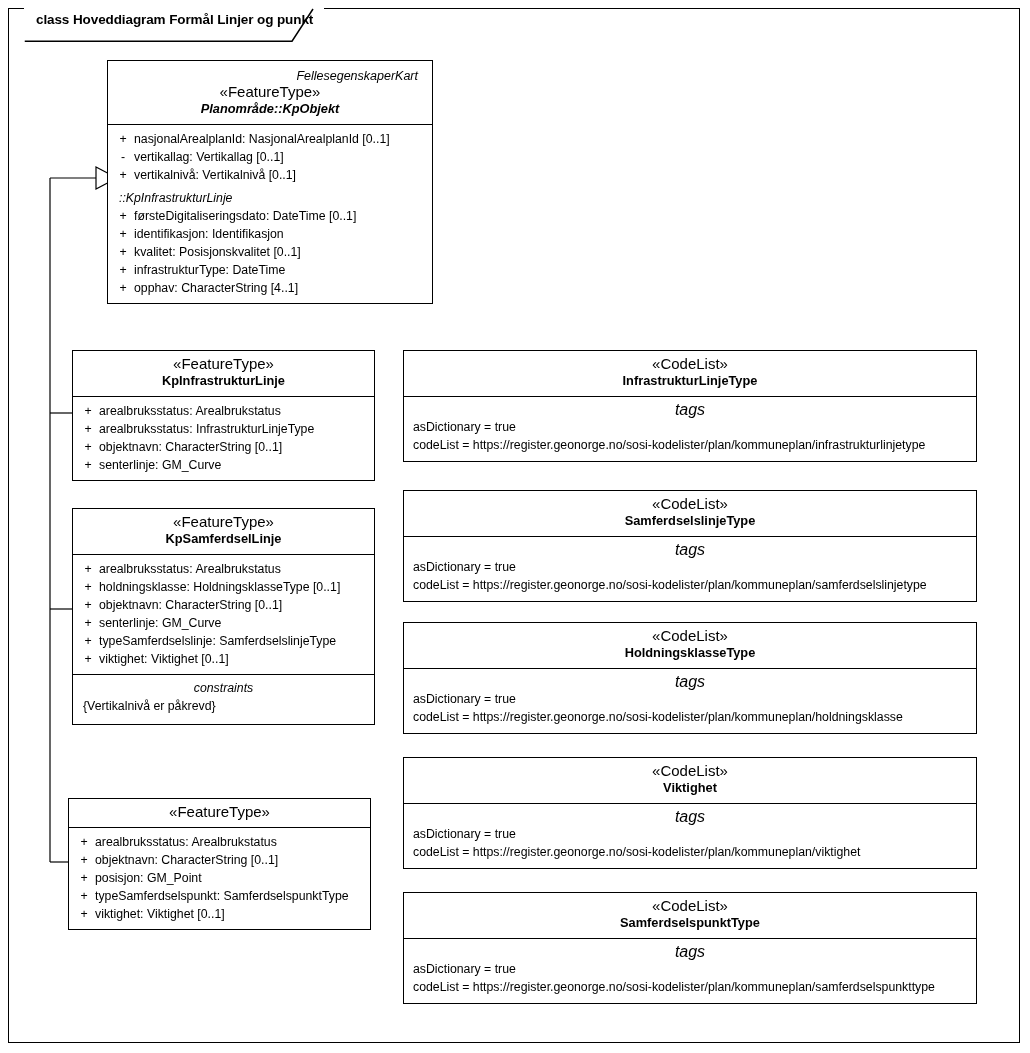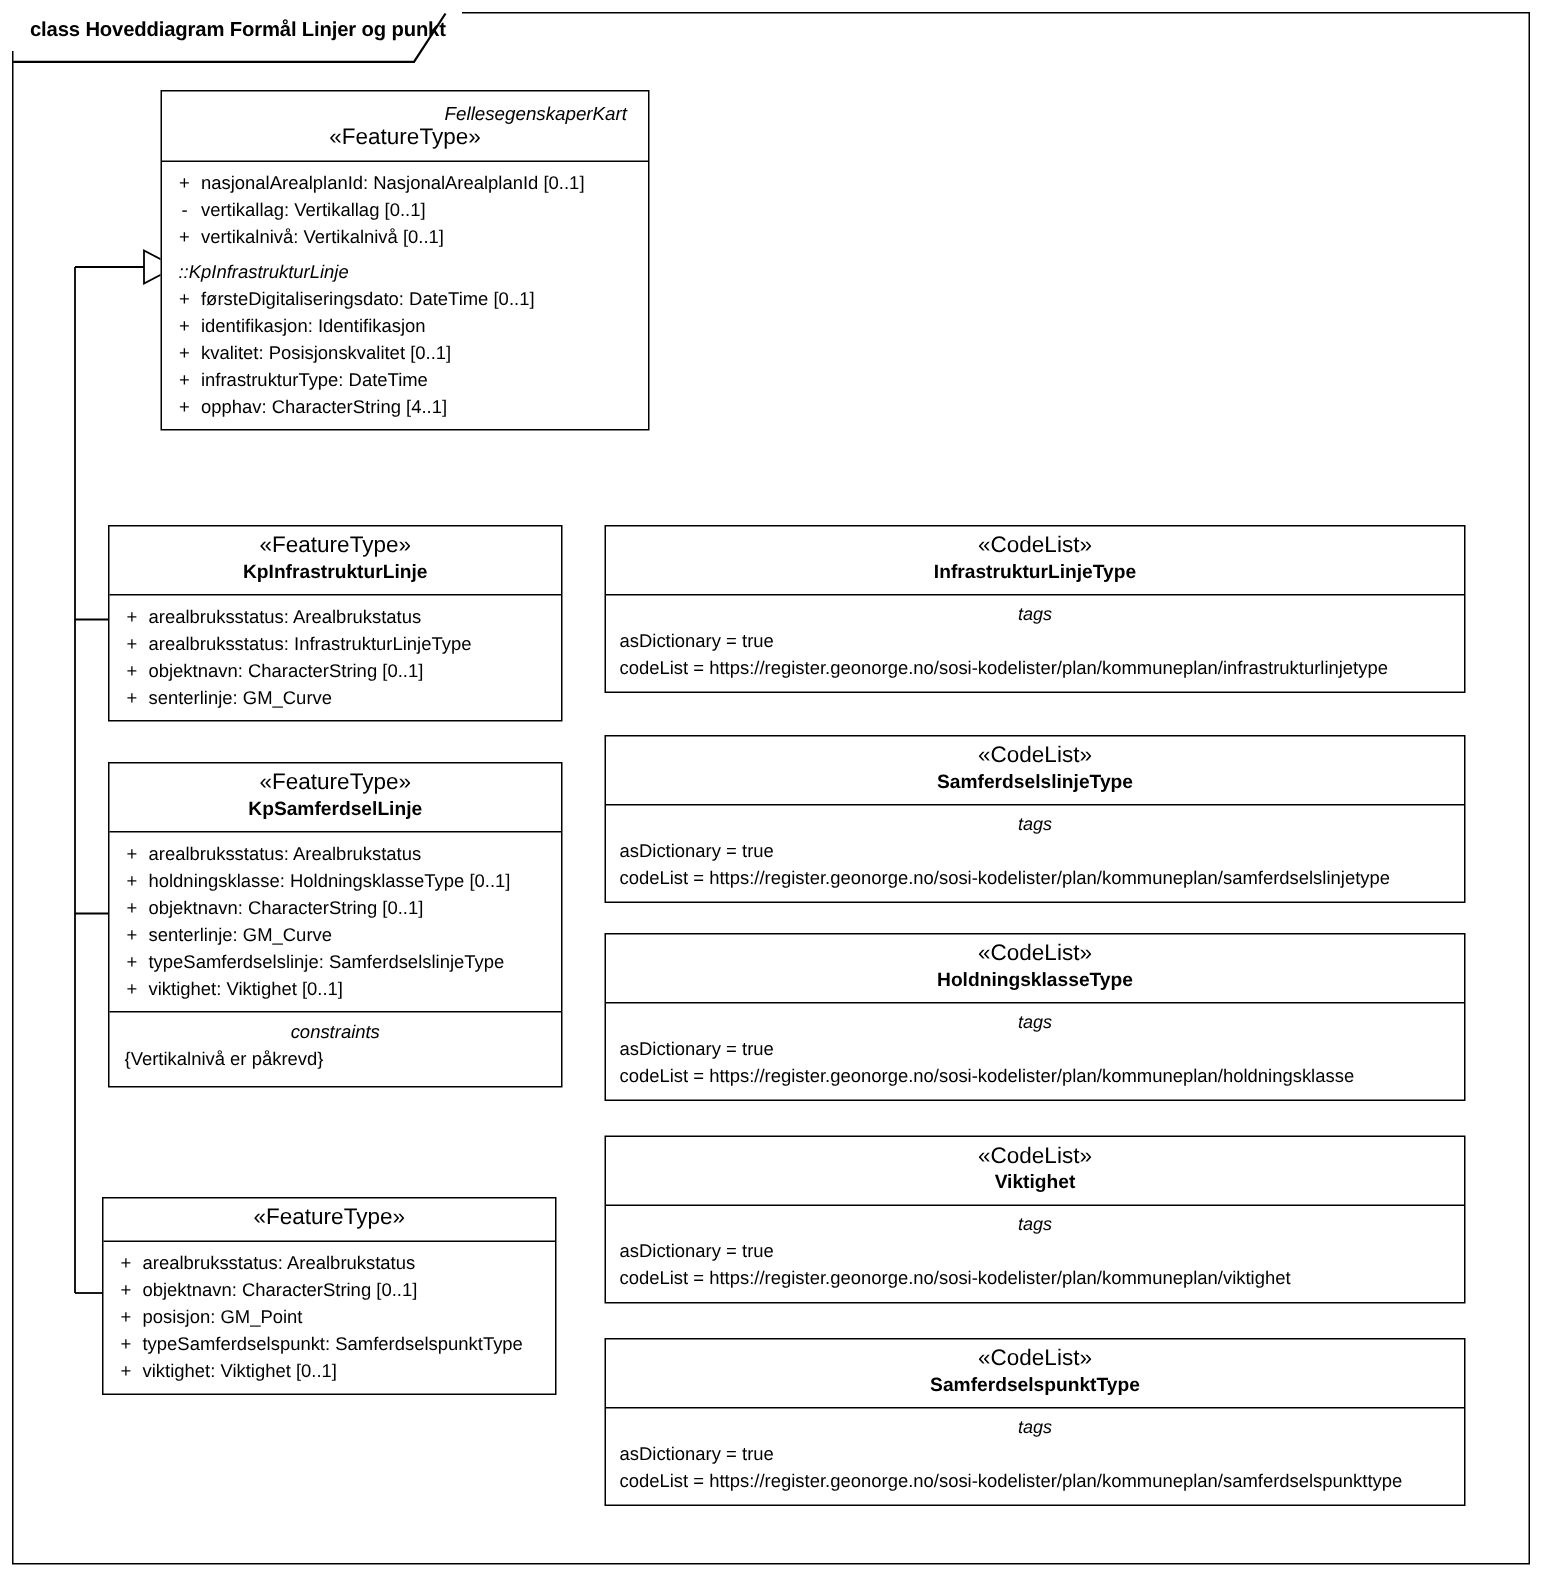--- a/index.html
+++ b/index.html
@@ -19,21 +19,21 @@
   
   .frame{
     position:absolute;
     left:8px; top:8px;
     width:1012px; height:1035px;
     border:1.5px solid #000;
     box-sizing:border-box;
   }
   .frame-tab{
     position:absolute;
-    left:8px; top:8px;
+    left:24px; top:8px;
     height:26px;
     box-sizing:border-box;
     background:#ffffff;
     z-index:4;
   }
   .frame-tab-label{
     position:absolute;
     left:12px; top:4px;
     font-size:13.5px;
     font-weight:bold;
@@ -134,21 +134,21 @@
     white-space:nowrap;
   }
 
   
   .tags{
     padding:4px 6px 7px 6px;
   }
   .tags-title{
     text-align:center;
     font-style:italic;
-    font-size:12px;
+    font-size:16px;
     line-height:17px;
   }
   .tag-row{
     font-size:12.3px;
     line-height:18px;
     padding-left:3px;
     white-space:nowrap;
   }
 
   
@@ -196,20 +196,21 @@
 
     <line x1="50" y1="609" x2="72" y2="609"></line>
 
     <line x1="50" y1="862" x2="68" y2="862"></line>
   </svg>
 
   <div class="uml-box" style="left:107px; top:60px; width:326px;">
     <div class="compartment hdr">
       <div class="pkg-label">FellesegenskaperKart</div>
       <div class="stereotype">«FeatureType»</div>
+      <div class="cls-name abstract">Planområde::KpObjekt</div>
     </div>
     <div class="compartment attrs">
       <div class="attr-row">
         <span class="attr-vis">+</span>
         <span class="attr-text">nasjonalArealplanId: NasjonalArealplanId [0..1]</span>
       </div>
       <div class="attr-row">
         <span class="attr-vis">-</span>
         <span class="attr-text">vertikallag: Vertikallag [0..1]</span>
       </div>

